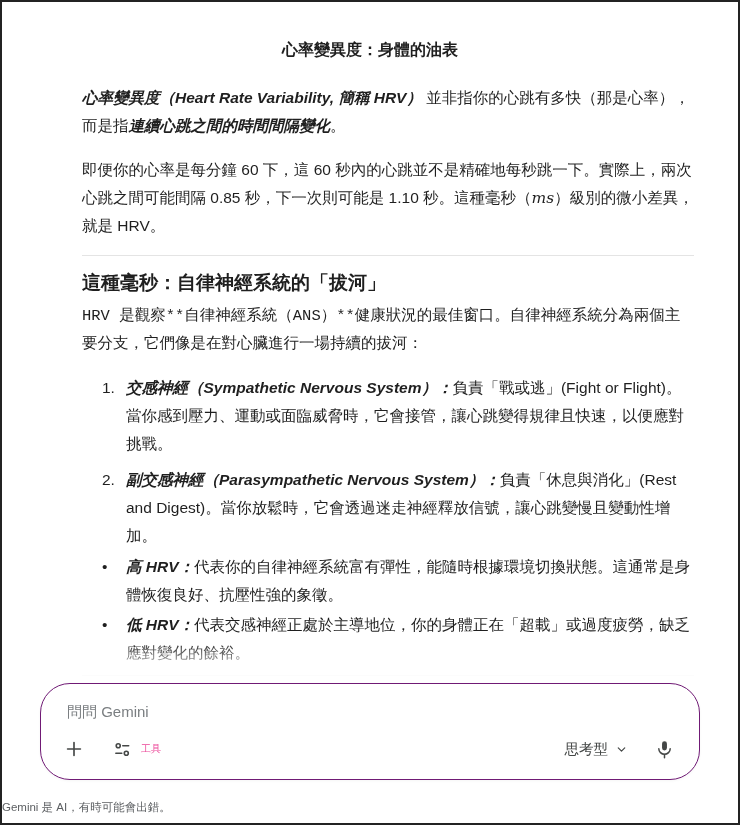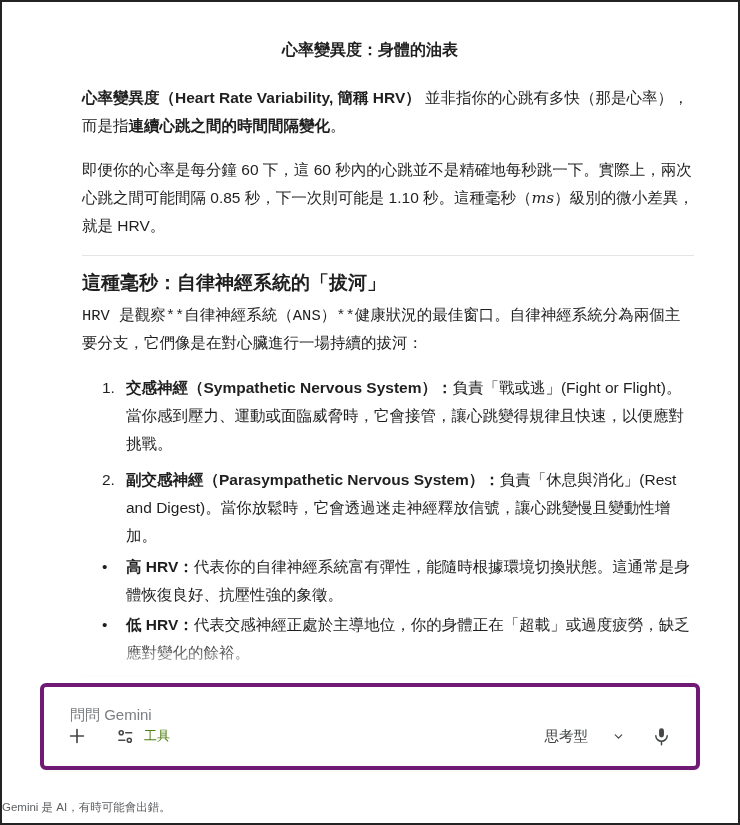--- a/index.html
+++ b/index.html
@@ -15,21 +15,21 @@
     -webkit-font-smoothing:antialiased;
   }
   .content { position:absolute; top:16px; left:0; right:0; }
   .inner { margin-left:80px; margin-right:44px; }
 
   .doc-title {
     margin-top:20px; text-align:center;
     font-size:16px; font-weight:700; line-height:24px;
   }
   .para { font-size:15.5px; line-height:28px; }
-  .b { font-weight:700; }
+  .b { font-weight:700;font-style:italic; }
   .math-var { font-family:"DejaVu Serif", serif; font-style:italic; }
 
   .divider { border:none; border-top:1px solid #e4e4e4; height:0; margin:8px 0 0 0; }
 
   .h2 { font-size:19px; font-weight:700; line-height:30px; margin-top:12px; }
   .h2.second { margin-top:8px; }
 
   .p1 { margin-top:22px; }
   .p2 { margin-top:4px; }
   .intro { margin-top:4px;font-family:Liberation Mono, monospace; }
@@ -48,39 +48,39 @@
   .fade-overlay {
     position:absolute; left:0; right:0; top:640px; height:46px;
     background:linear-gradient(to bottom, rgba(255,255,255,0) 0%, rgba(255,255,255,0.85) 65%, #ffffff 100%);
     pointer-events:none;
   }
   .bottom-area {
     position:absolute; left:0; right:0; top:678px; bottom:0; background:#ffffff;
   }
 
   .input-card {
-    position:absolute; left:38px; right:38px; top:3px; height:87px;
+    position:absolute; left:38px; right:38px; top:3px; height:97px;
     background:#ffffff;
-    border:4px solid #701a75;
-    border-radius:6px;
+    border:1px solid #701a75;
+    border-radius:30px;
     box-shadow:0 1px 3px rgba(0,0,0,0.04);
   }
   .placeholder {
     position:absolute; left:26px; top:19px;
     font-size:15px; color:#7a7e81;
   }
   .controls {
     position:absolute; left:22px; right:24px; bottom:16px; height:28px;
     display:flex; align-items:center;
   }
   .icon-btn { display:flex; align-items:center; justify-content:center; cursor:pointer; background:none; border:none; padding:0; }
   .tools-chip { display:flex; align-items:center; gap:9px; margin-left:28px; cursor:pointer; }
-  .chip-label { font-size:13px; color:#4d7c0f; }
+  .chip-label { font-size:10px; color:#ec4899; }
   .spacer { flex:1; }
-  .model-chip { display:flex; align-items:center; gap:24px; cursor:pointer; margin-right:26px; }
+  .model-chip { display:flex; align-items:center; gap:7px; cursor:pointer; margin-right:26px; }
   .model-label { font-size:14.5px; color:#444746; }
   svg { display:block; }
 
   .footer-note {
     position:absolute; left:0; right:0; bottom:8px;
     font-size:11.5px; color:#5c5f62;
   }
 </style>
 </head>
 <body>

